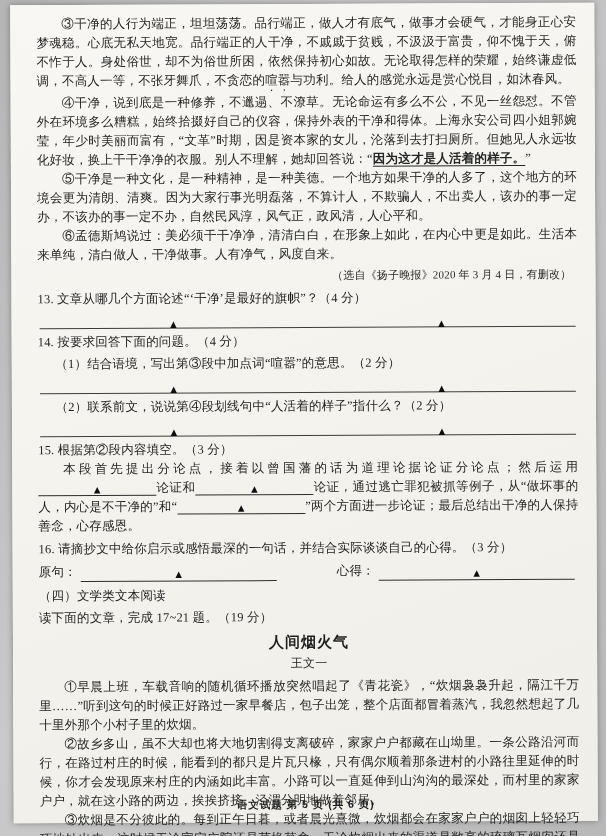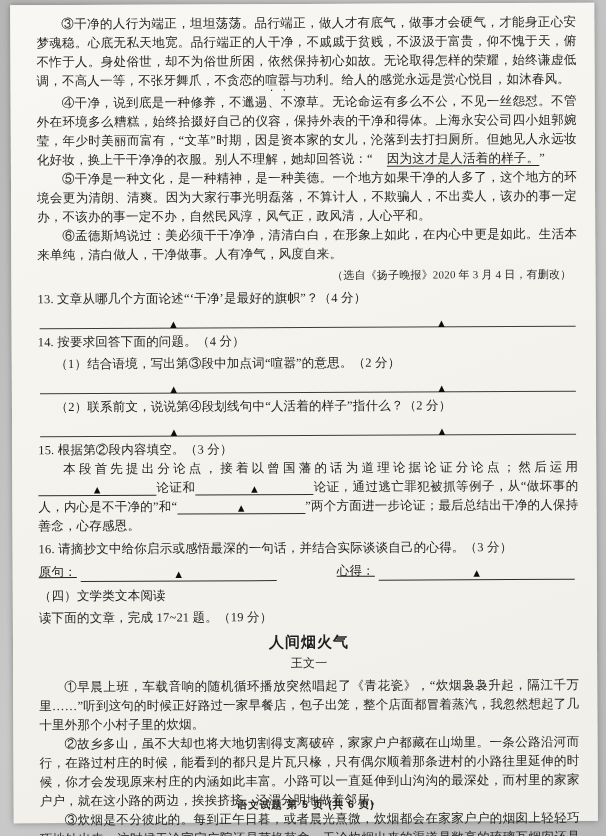--- a/index.html
+++ b/index.html
@@ -18,21 +18,21 @@
     color:#1f1f1f;
   }
   .content{
     position:absolute;top:10px;left:26px;right:18px;bottom:6px;
     font-size:12.5px;line-height:19px;letter-spacing:.2px;
     text-align:justify;
   }
   p{margin:0;}
   .para{text-indent:2em;}
   .kai{color:#262626;}
-  .u-bold{font-weight:normal;text-decoration:underline;text-underline-offset:3px;margin-left:14px;}
+  .u-bold{font-weight:bold;text-decoration:underline;text-underline-offset:3px;}
   .u-line{text-decoration:underline;text-underline-offset:3px;}
   .em-dots{
     -webkit-text-emphasis:filled dot #1f1f1f;
     -webkit-text-emphasis-position:under left;
     text-emphasis:filled dot #1f1f1f;
     text-emphasis-position:under left;
   }
   .citation{text-align:right;font-size:11px;padding-right:6px;margin-top:2px;color:#2a2a2a;}
   .q{margin-top:4px;}
   .sub-q{padding-left:1.4em;margin-top:3px;}
@@ -43,21 +43,21 @@
   }
   .tri{font-size:11px;line-height:10px;color:#0d0d0d;transform:translateY(1.5px);}
   .blank{
     display:inline-block;border-bottom:1.2px solid #2e2e2e;
     text-align:center;height:14px;line-height:15px;vertical-align:baseline;
     text-indent:0;
   }
   .blank .tri{display:inline-block;}
   .b1{width:118px;} .b2{width:118px;} .b3{width:128px;}
   .fill-row{display:flex;align-items:flex-end;margin-top:4px;}
-  .fill-row .lbl{white-space:nowrap;text-decoration:underline;}
+  .fill-row .lbl{white-space:nowrap;}
   .fill-row .blank{flex:1;height:15px;margin:0 4px;}
   .fill-row .gap{width:56px;}
   .sec-head{margin-top:5px;}
   .intro{margin-top:3px;}
   .essay-title{text-align:center;font-weight:bold;font-size:15px;margin-top:6px;letter-spacing:1px;}
   .essay-author{text-align:center;font-size:12px;margin-top:2px;margin-bottom:4px;}
   .footer{
     position:absolute;bottom:10px;left:0;right:0;text-align:center;
     font-size:10.5px;font-weight:bold;color:#222;
     font-family:"Liberation Sans","DejaVu Sans",sans-serif;letter-spacing:1px;

